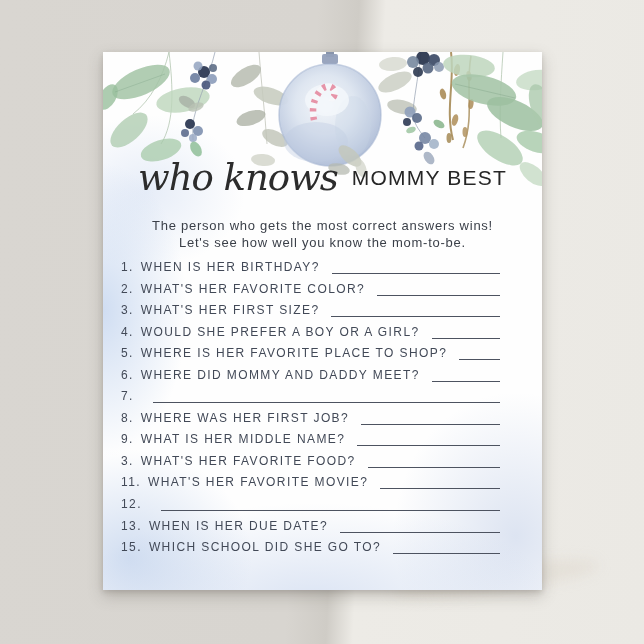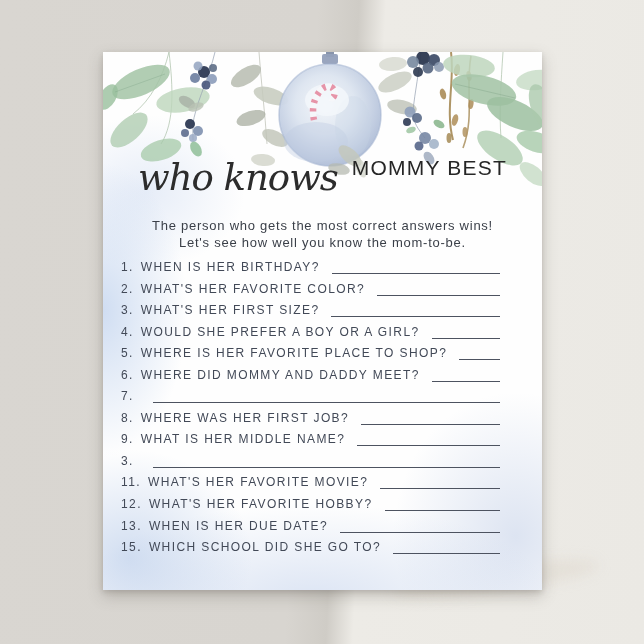--- a/index.html
+++ b/index.html
@@ -21,21 +21,21 @@
       radial-gradient(ellipse 170px 150px at 6% 94%,  rgba(165,190,228,0.50), transparent 72%),
       radial-gradient(ellipse 320px 130px at 48% 102%,rgba(182,200,232,0.48), transparent 75%),
       radial-gradient(ellipse 170px 200px at 94% 90%, rgba(175,192,224,0.42), transparent 72%),
       radial-gradient(ellipse 140px 110px at 10% 26%, rgba(195,211,238,0.40), transparent 70%),
       #fefefe;
     box-shadow:0 6px 14px rgba(95,90,82,0.30),0 2px 5px rgba(95,90,82,0.20);
   }
 
   .decor{position:absolute;left:0;top:0;pointer-events:none;}
 
-  .title{position:absolute;left:0;top:104px;width:100%;display:flex;justify-content:center;align-items:flex-start;gap:14px;}
+  .title{position:absolute;left:0;top:104px;width:100%;display:flex;justify-content:center;align-items:center;gap:14px;}
   .title-script{font-family:"DejaVu Serif",serif;font-style:italic;font-weight:400;font-size:37px;line-height:44px;color:#2c2c2c;letter-spacing:-1px;}
   .title-caps{font-size:21px;letter-spacing:1.2px;color:#262626;}
 
   .subtitle{position:absolute;left:0;top:166px;width:100%;text-align:center;font-size:13px;line-height:16.5px;letter-spacing:0.75px;color:#3a3f48;}
 
   .questions{position:absolute;left:18px;right:42px;top:205px;}
   .q-row{display:flex;align-items:baseline;height:21.55px;line-height:21.55px;
          font-size:12px;letter-spacing:1.4px;color:#424957;white-space:nowrap;}
   .q-num{margin-right:7px;}
   .q-line{flex:1;height:0;min-width:30px;margin-left:12px;border-bottom:1.5px solid #4d5360;transform:translateY(3px);}
@@ -224,32 +224,32 @@
   </div>
 
   <div class="q-row">
     <span class="q-num">9.</span>
     <span class="q-text">WHAT IS HER MIDDLE NAME?</span>
     <span class="q-line"></span>
   </div>
 
   <div class="q-row">
     <span class="q-num">3.</span>
+    <span class="q-text">WHAT'S HER FAVORITE FOOD?</span>
     <span class="q-line"></span>
   </div>
 
   <div class="q-row">
     <span class="q-num">11.</span>
     <span class="q-text">WHAT'S HER FAVORITE MOVIE?</span>
     <span class="q-line"></span>
   </div>
 
   <div class="q-row">
     <span class="q-num">12.</span>
-    <span class="q-text">WHAT'S HER FAVORITE HOBBY?</span>
     <span class="q-line"></span>
   </div>
 
   <div class="q-row">
     <span class="q-num">13.</span>
     <span class="q-text">WHEN IS HER DUE DATE?</span>
     <span class="q-line"></span>
   </div>
 
 

